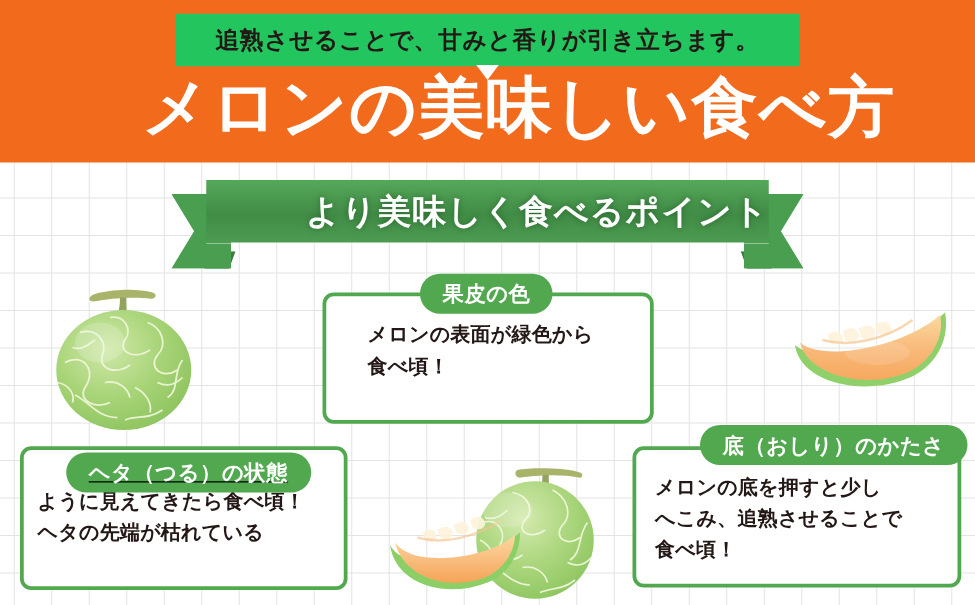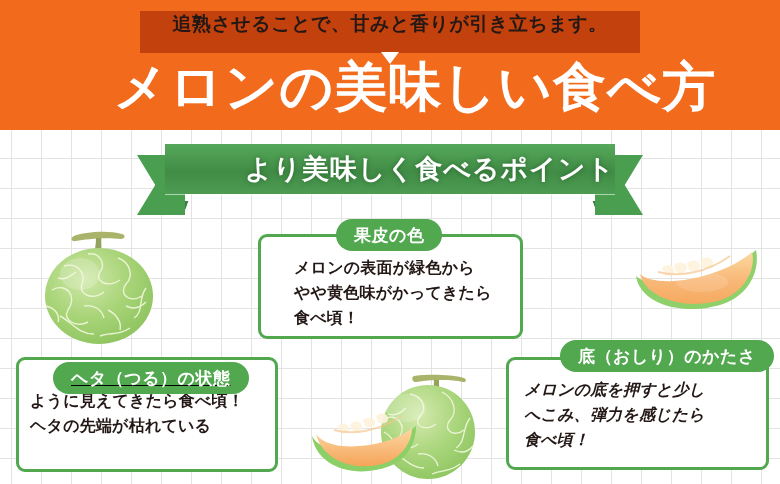--- a/index.html
+++ b/index.html
@@ -44,23 +44,23 @@
     height: 130px;
     background: #f26a1b;
     overflow: hidden;
   }
   .bubble {
     position: absolute;
     left: 140px;
     top: 11px;
     width: 500px;
     height: 42px;
-    background: #c2410c;
+    background: #22c55e;
     display: flex;
-    align-items: flex-start;
+    align-items: center;
     justify-content: center;
   }
   .bubble-text {
     font-size: 19px;
     font-weight: bold;
     color: #231815;
     letter-spacing: 0.5px;
     white-space: nowrap;
   }
   .bubble-tail {
@@ -190,21 +190,21 @@
   #card-peel .card-body { left: 274px; top: 255px; margin-left: 20px; }
 
   
   #card-stem .card-box  { left: 16px; top: 357px; width: 262px; height: 115px; }
   #card-stem .card-pill { left: 53px; top: 362px; text-decoration: underline; }
   #card-stem .card-body { left: 30px; top: 388px; }
 
   
   #card-bottom .card-box  { left: 506px; top: 357px; width: 263px; height: 113px; }
   #card-bottom .card-pill { left: 560px; top: 340px; }
-  #card-bottom .card-body { left: 524px; top: 377px; font-style: italic; }
+  #card-bottom .card-body { left: 524px; top: 377px; }
 
   
   .melon-art { position: absolute; z-index: 2; }
 
   
   #melon-whole-left { left: 38px; top: 218px; width: 122px; height: 128px; }
   
   #melon-slice-right { left: 632px; top: 232px; width: 130px; height: 82px; }
   
   #melon-pair-bottom { left: 306px; top: 374px; width: 180px; height: 110px; }
@@ -328,21 +328,20 @@
     </svg>
   </div>
 
   <div class="card" id="card-peel">
     <div class="card-box"></div>
     <div class="card-pill">
       <span class="card-pill-text">果皮の色</span>
     </div>
     <div class="card-body">
       <div>メロンの表面が緑色から</div>
-      <div>やや黄色味がかってきたら</div>
       <div>食べ頃！</div>
     </div>
   </div>
 
   <div class="card" id="card-stem">
     <div class="card-box"></div>
     <div class="card-pill">
       <span class="card-pill-text">ヘタ（つる）の状態</span>
     </div>
     <div class="card-body">
@@ -351,18 +350,18 @@
     </div>
   </div>
 
   <div class="card" id="card-bottom">
     <div class="card-box"></div>
     <div class="card-pill">
       <span class="card-pill-text">底（おしり）のかたさ</span>
     </div>
     <div class="card-body">
       <div>メロンの底を押すと少し</div>
-      <div>へこみ、弾力を感じたら</div>
+      <div>へこみ、追熟させることで</div>
       <div>食べ頃！</div>
     </div>
   </div>
 
 </div>
 
 </body></html>

